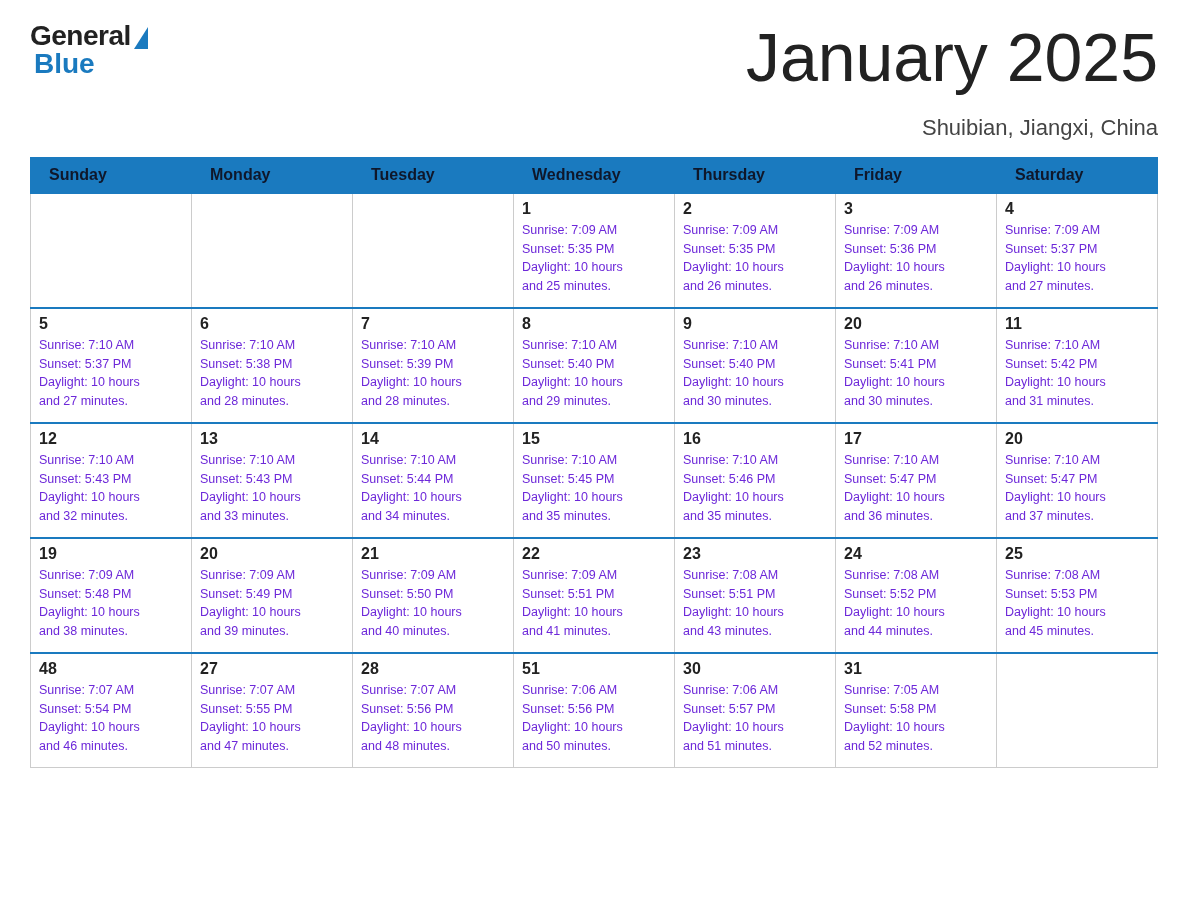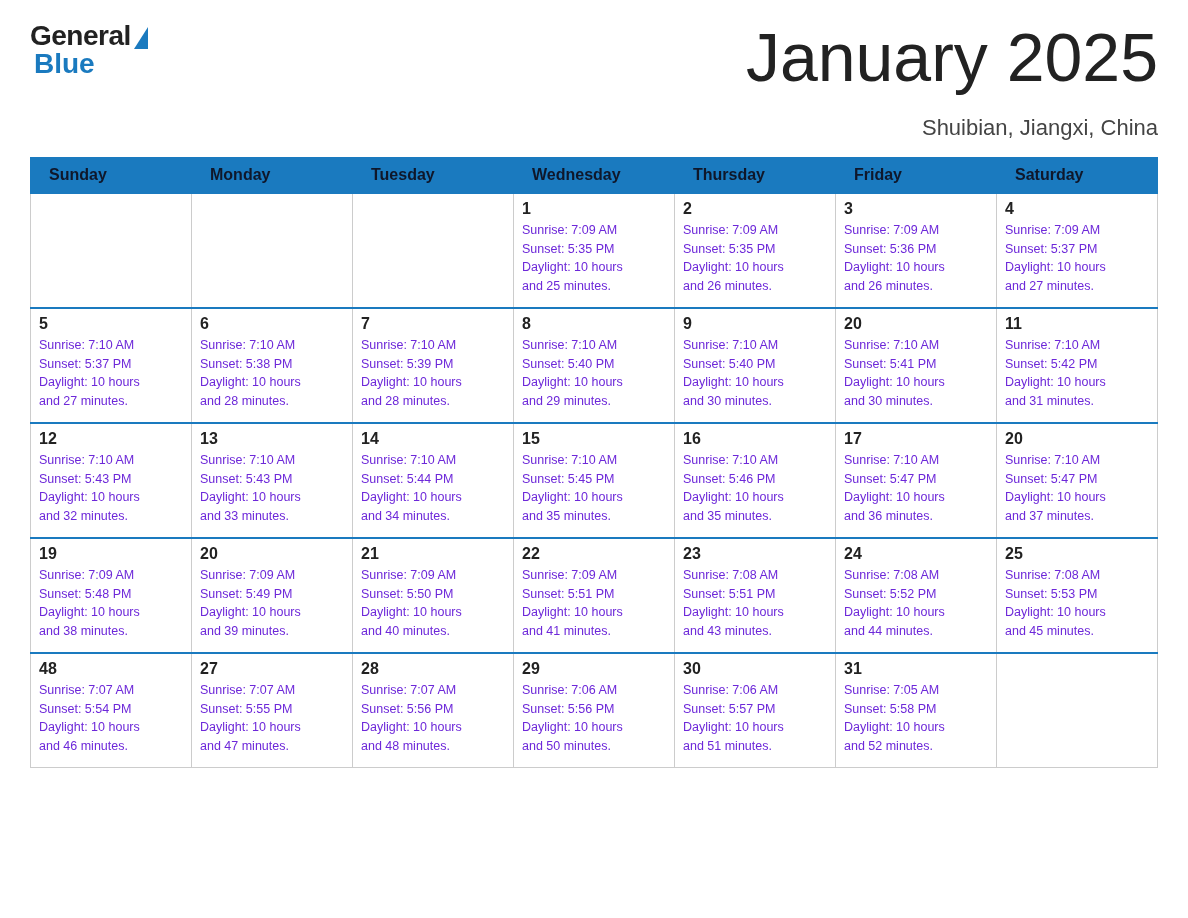--- a/index.html
+++ b/index.html
@@ -338,21 +338,21 @@
 and 47 minutes.</div>
         </td>
         <td>
           <span class="day-number">28</span>
           <div class="day-info" style="white-space: pre-line;">Sunrise: 7:07 AM
 Sunset: 5:56 PM
 Daylight: 10 hours
 and 48 minutes.</div>
         </td>
         <td>
-          <span class="day-number">29</span>
+          <span class="day-number">51</span>
           <div class="day-info" style="white-space: pre-line;">Sunrise: 7:06 AM
 Sunset: 5:56 PM
 Daylight: 10 hours
 and 50 minutes.</div>
         </td>
         <td>
           <span class="day-number">30</span>
           <div class="day-info" style="white-space: pre-line;">Sunrise: 7:06 AM
 Sunset: 5:57 PM
 Daylight: 10 hours

